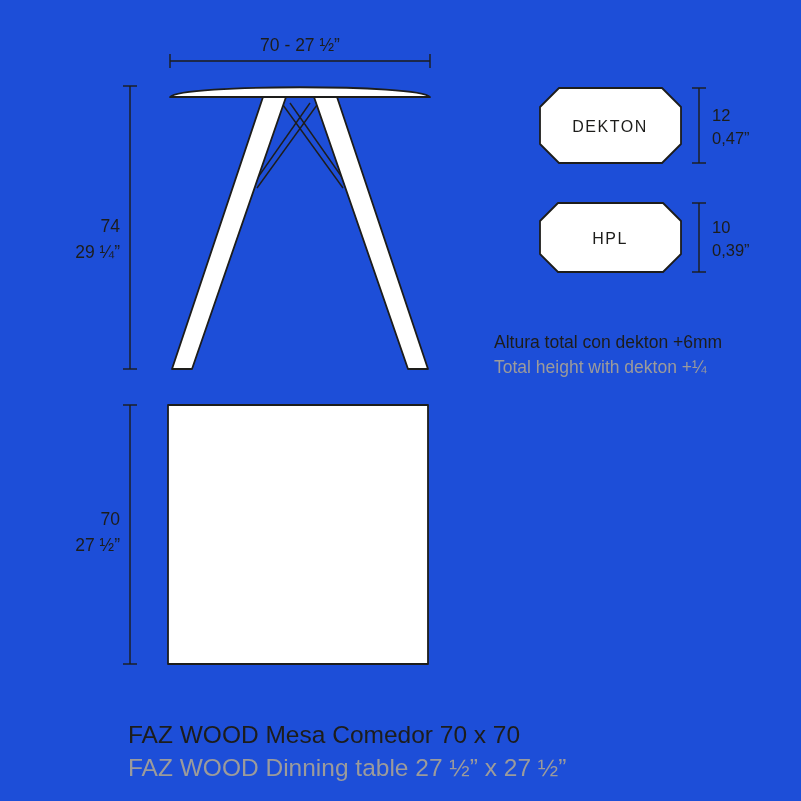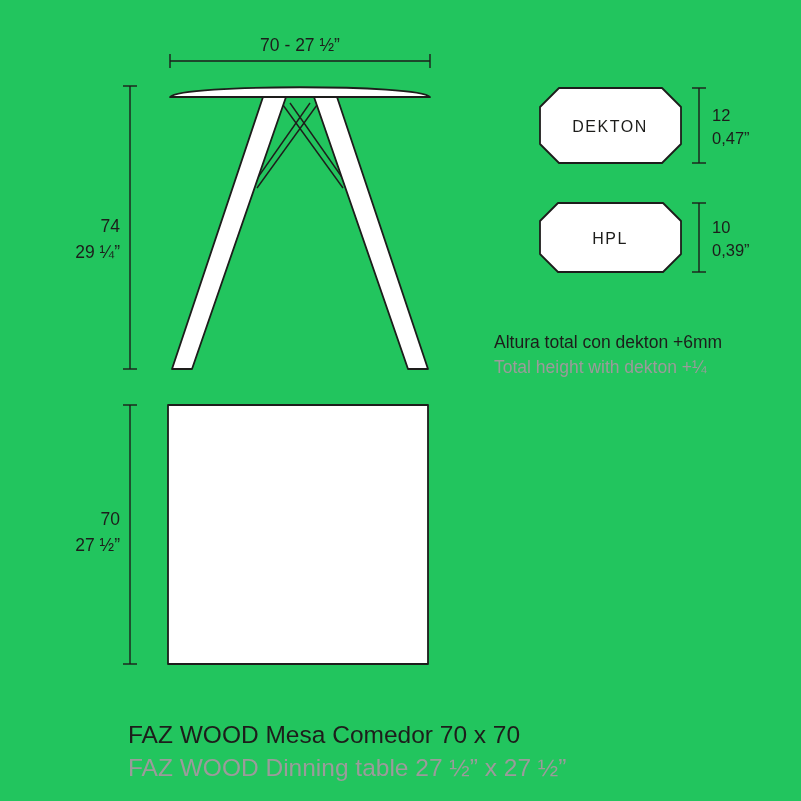--- a/index.html
+++ b/index.html
@@ -4,21 +4,21 @@
 <style>
   * { margin: 0; padding: 0; box-sizing: border-box; }
   html, body { background: #ffffff; }
   body {
     width: 801px; height: 801px;
     font-family: "Liberation Sans", sans-serif;
   }
   .canvas {
     position: relative;
     width: 801px; height: 801px;
-    background: #22c55e;
+    background: #1d4ed8;
     overflow: hidden;
   }
   svg { display: block; }
   svg text {
     font-family: "Liberation Sans", sans-serif;
     fill: #1d1d1b;
   }
   .dim-label { font-size: 17.5px; }
   .badge-label { font-size: 16px; letter-spacing: 1.5px; }
   .thickness-label { font-size: 16.5px; }

